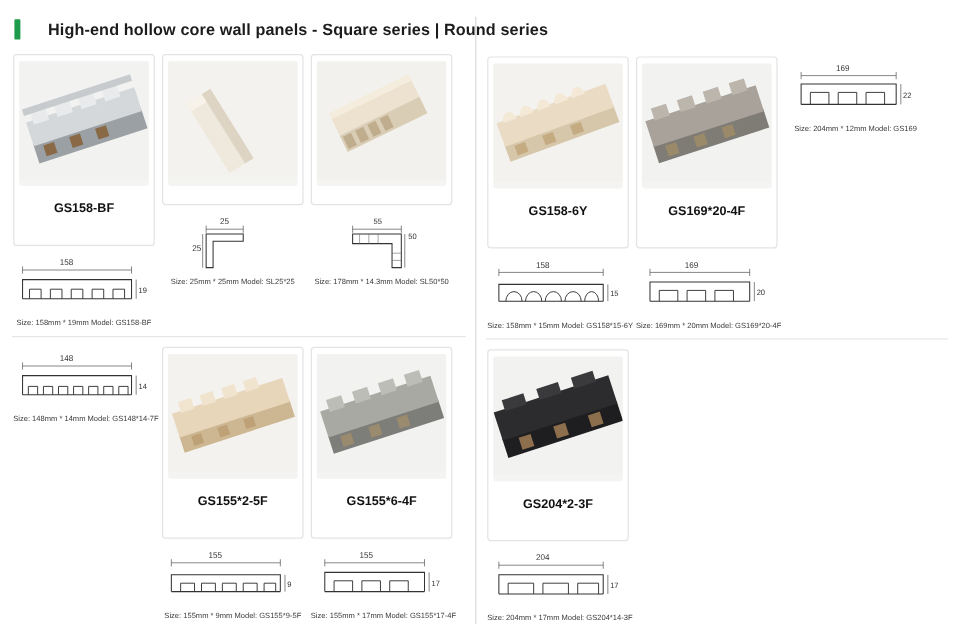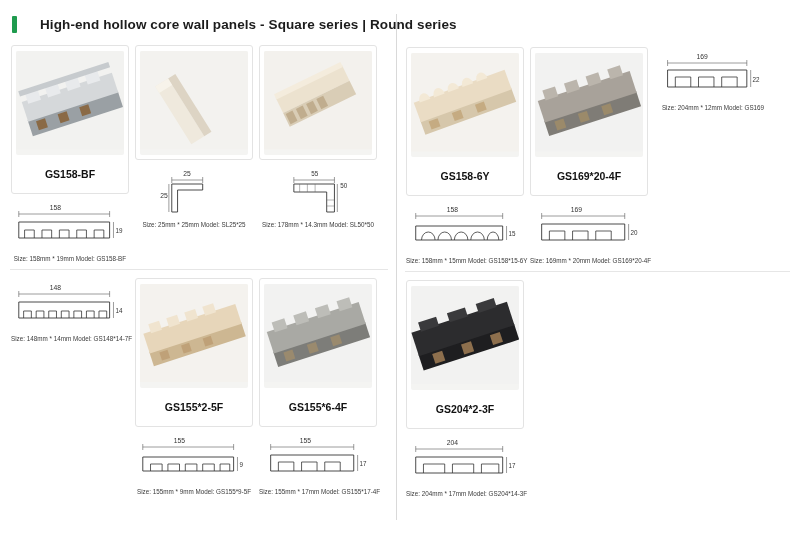--- a/index.html
+++ b/index.html
@@ -60,21 +60,21 @@
   .cell{
     width:124px;
     box-sizing:border-box;
     padding:2px 3px 0 3px;
   }
   .card{
     border:1px solid #e3e3e3;
     border-radius:3px;
     background:#fff;
     box-sizing:border-box;
-    padding:5px 4px 4px 4px;
+    padding:5px 4px 15px 4px;
     margin-bottom:6px;
   }
   .photo{
     height:104px;
     background:#f4f4f2;
     border-radius:2px;
     position:relative;
     overflow:hidden;
   }
   .label{

